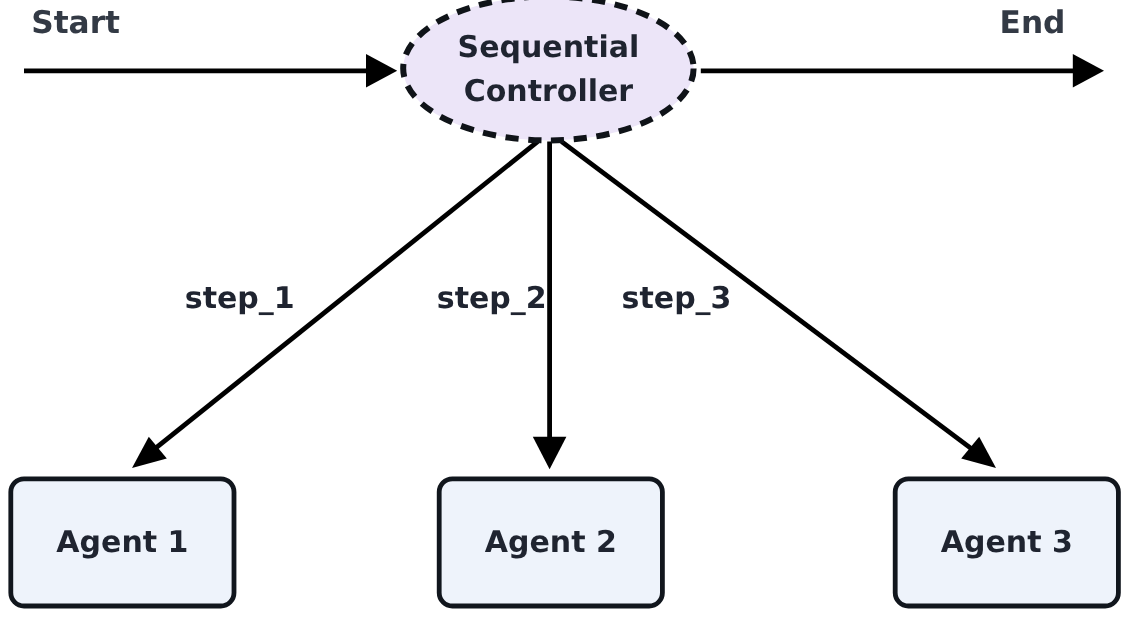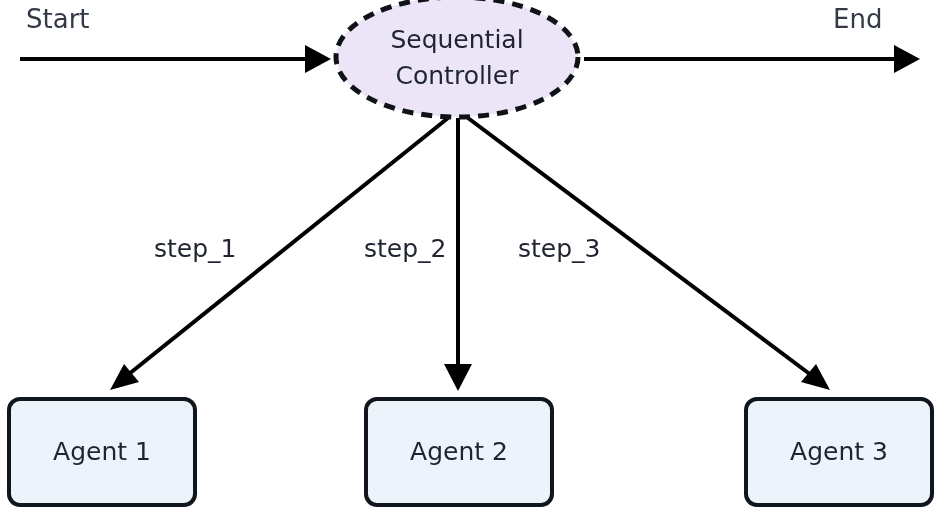--- a/index.html
+++ b/index.html
@@ -12,20 +12,21 @@
     width: 943px;
     height: 520px;
     font-family: "DejaVu Sans", "Liberation Sans", sans-serif;
     overflow: hidden;
   }
   #diagram-root {
     position: relative;
     width: 943px;
     height: 520px;
     background: #ffffff;
+    font-weight: bold;
   }
   #diagram-svg {
     position: absolute;
     top: 0;
     left: 0;
     width: 943px;
     height: 520px;
     display: block;
   }
   .node-text {

